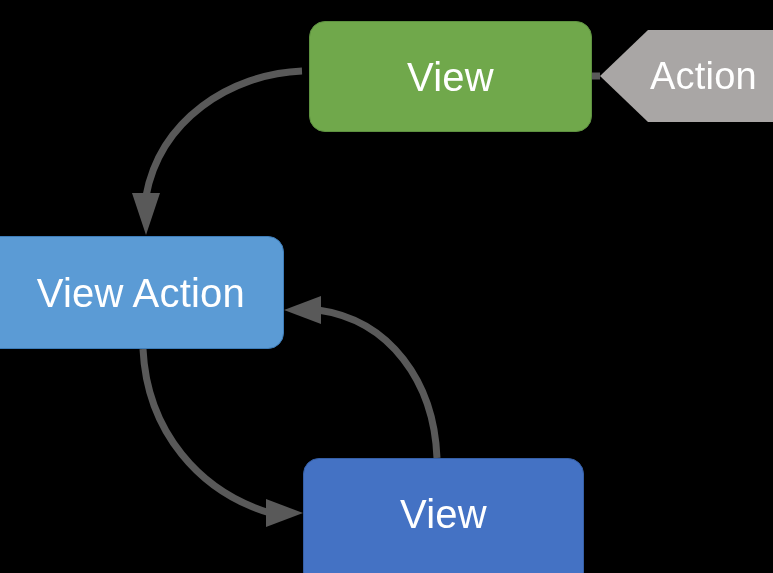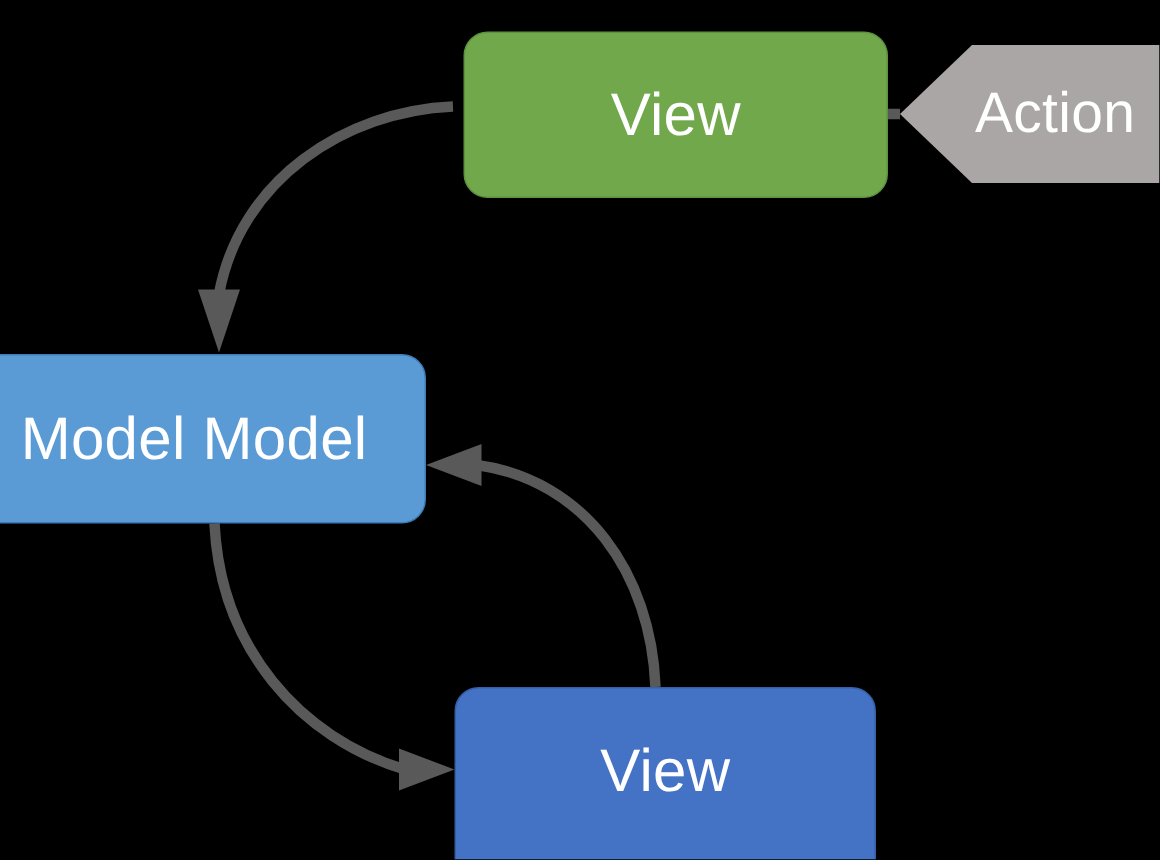--- a/index.html
+++ b/index.html
@@ -130,21 +130,21 @@
       <path class="flow-path" d="M 437 458 C 434 382 390 320 318 310"></path>
       <polygon class="flow-head" points="321,296 321,324 284,310"></polygon>
     </g>
   </svg>
 
   <div class="node" id="node-view">
     <span class="node-label">View</span>
   </div>
 
   <div class="node" id="node-viewmodel">
-    <span class="node-label">Model Model</span>
+    <span class="node-label">View Action</span>
   </div>
 
   <div class="node" id="node-model">
     <span class="node-label">View</span>
   </div>
 
   <div class="node" id="node-action">
     <span class="node-label">Action</span>
   </div>
 

